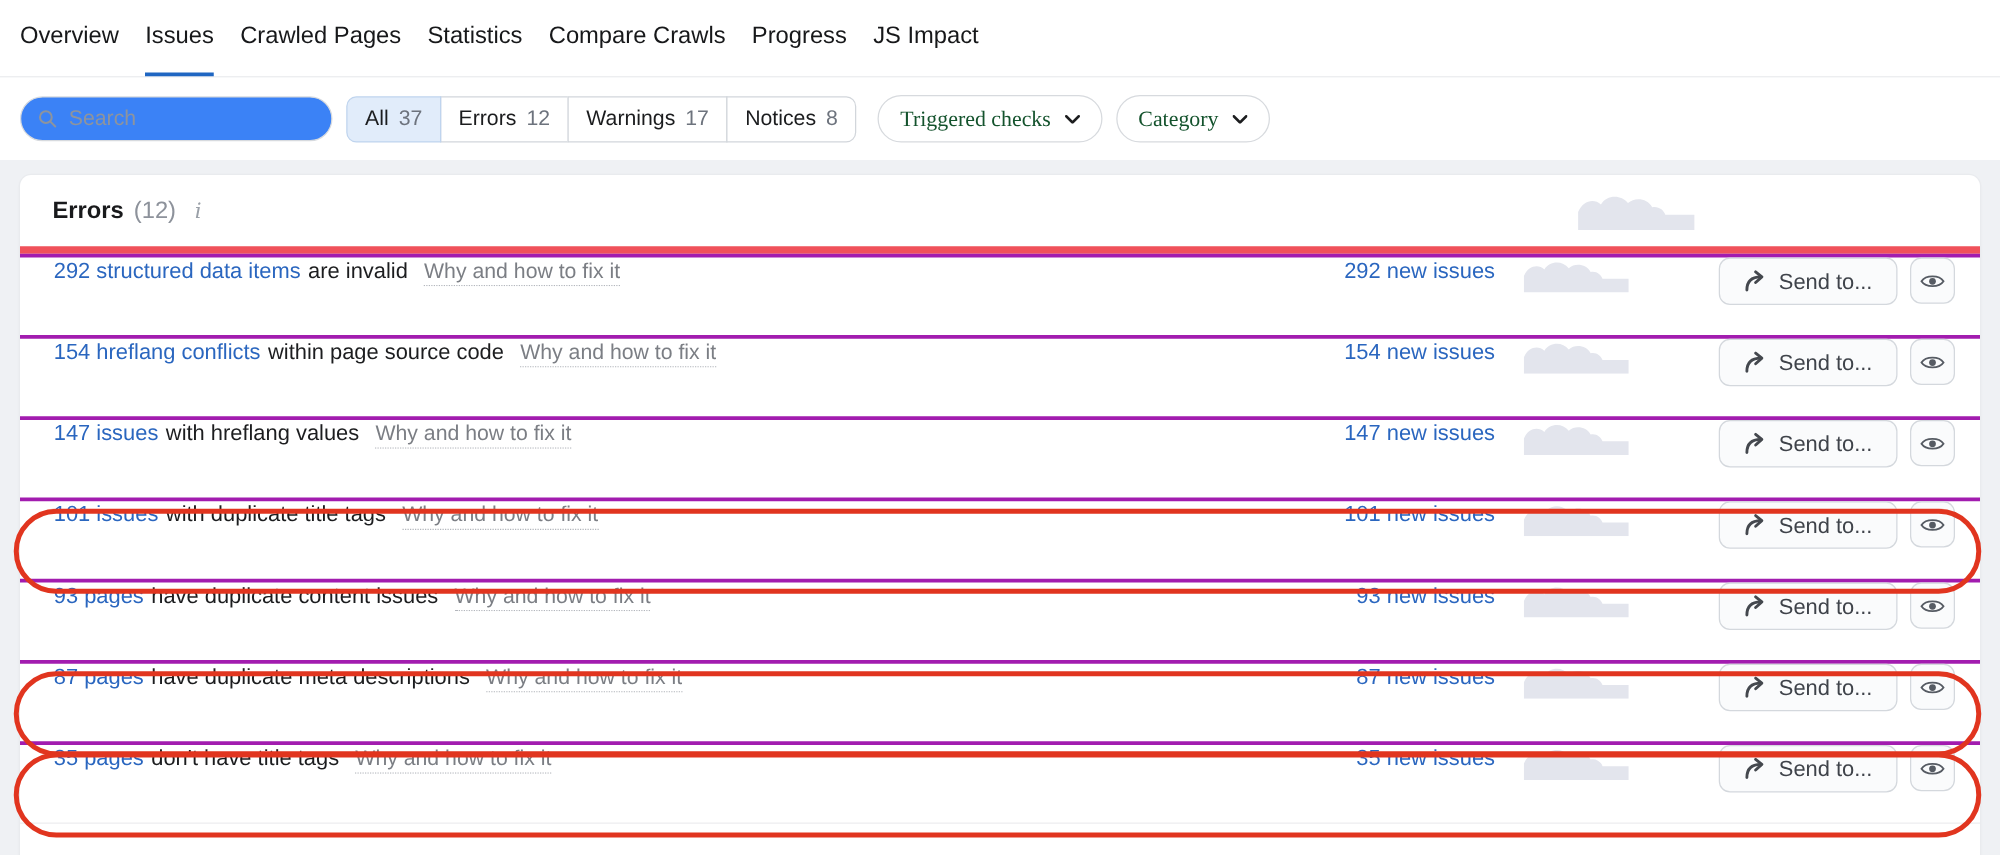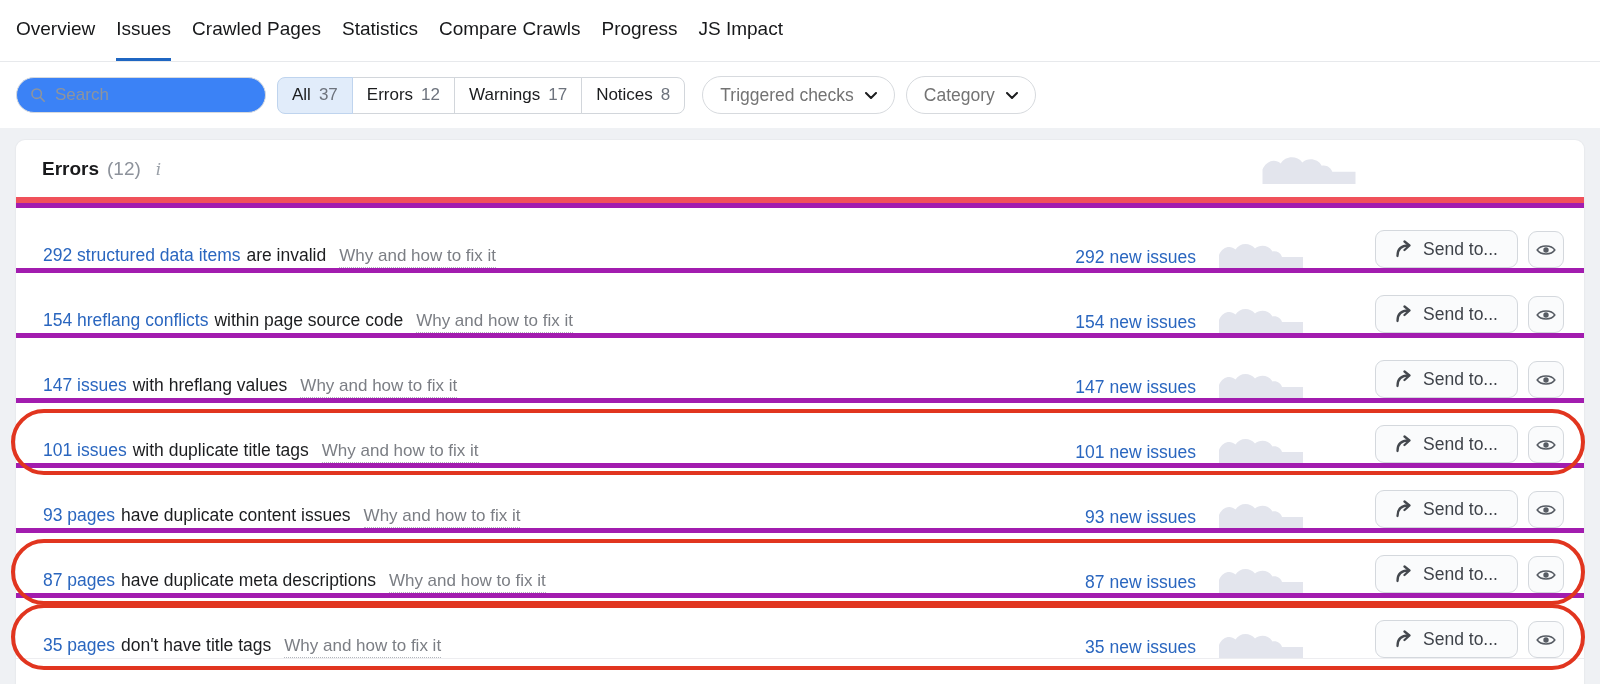--- a/index.html
+++ b/index.html
@@ -45,21 +45,21 @@
     font-size:17px; position:relative;
   }
   .segment:first-child { border-radius:8px 0 0 8px; margin-left:0; }
   .segment:last-child  { border-radius:0 8px 8px 0; }
   .segment .seg-label { color:#1b1c1e; }
   .segment .seg-count { color:#6d737d; }
   .segment.selected { background:#e1ecfa; border-color:#bfd4ee; z-index:1; }
   .pill {
     height:38px; border:1px solid #d7dade; border-radius:19px; background:#fff;
     display:flex; align-items:center; gap:11px; padding:0 17px; cursor:pointer;
-    font-size:17.5px; color:#737373; flex:none; font-family:Liberation Sans, sans-serif;
+    font-size:17.5px; color:#14532d; flex:none; font-family:Liberation Serif, serif;
   }
   .pill.first { margin-left:17px; }
   .pill + .pill { margin-left:11px; }
 
   
   .card {
     position:absolute; left:16px; top:140px; width:1568px;
     background:#fff; border-radius:9px 9px 0 0;
     box-shadow:0 0 0 1px #e9ebee, 0 1px 3px rgba(20,30,50,.05);
   }
@@ -70,22 +70,22 @@
   .card-count { font-size:19px; color:#8d929b; margin-left:8px; }
   .info-icon {
     font-family:"DejaVu Serif", serif; font-style:italic;
     color:#9aa0a8; font-size:17px; margin-left:15px; cursor:pointer;
   }
   .header-cloud { position:absolute; right:227px; top:13px; color:#e3e5ed; }
   .severity-bar { height:6px; background:#f0515a; }
 
   
   .row {
-    height:65px; display:flex; align-items:flex-end;
-    padding:0 20px 0 27px; position:relative; border-top:5px solid #a21caf;
+    height:65px; display:flex; align-items:flex-start;
+    padding:0 20px 0 27px; position:relative; border-top:3px solid #a21caf;
   }
   .row:first-child { border-top:none; }
   .row-main { flex:1; display:flex; align-items:baseline; white-space:nowrap; overflow:hidden; }
   .issue-link { color:#2a66bf; text-decoration:none; font-size:17.5px; cursor:pointer; }
   .issue-rest { color:#1c1d1f; font-size:17.5px; margin-left:6px; }
   .help-link {
     color:#7b7e84; font-size:17px; margin-left:13px; text-decoration:none; cursor:pointer;
     border-bottom:1px dotted #b3b6bc; padding-bottom:1px;
   }
   .new-issues {

